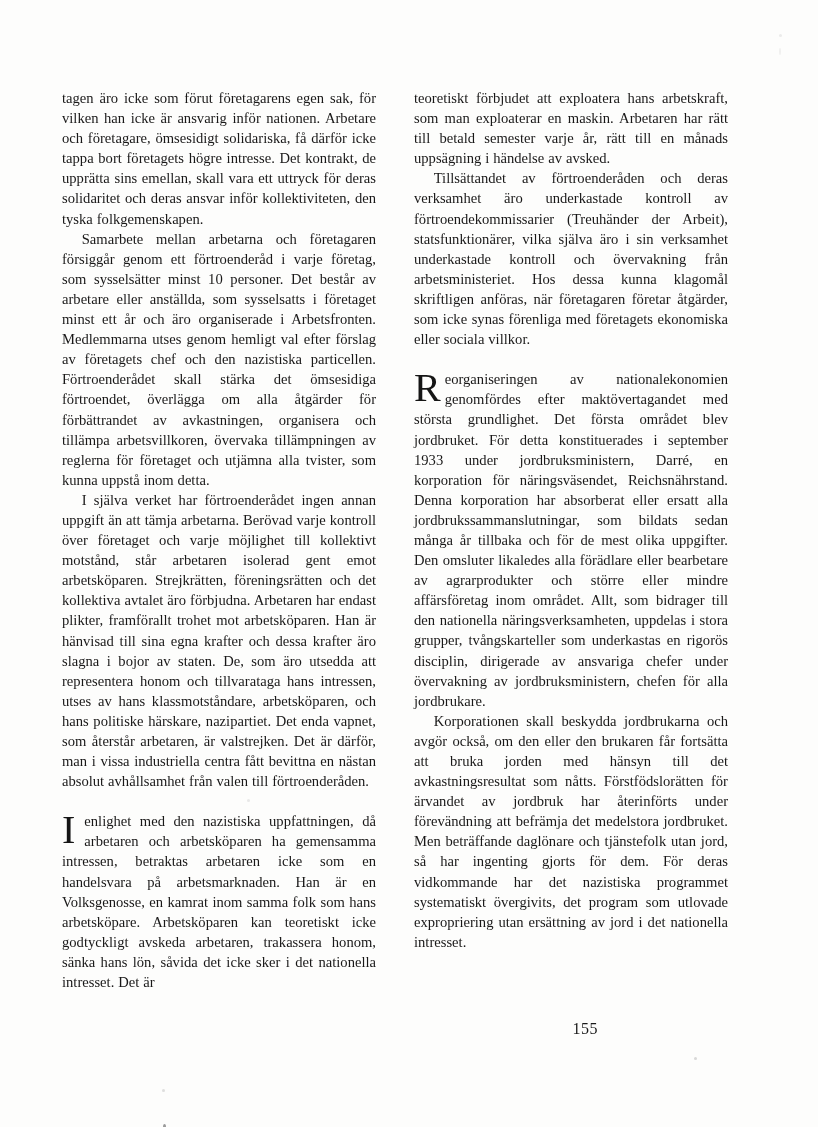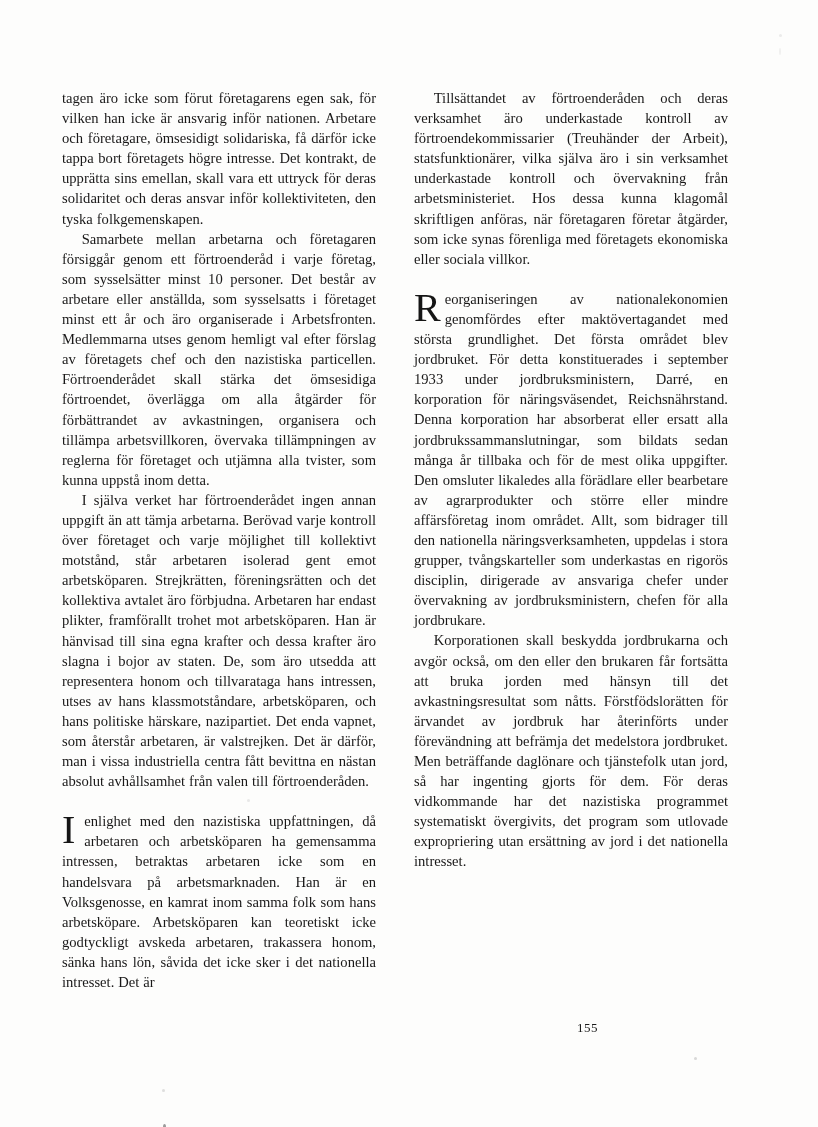--- a/index.html
+++ b/index.html
@@ -83,21 +83,21 @@
     color: #151515;
   }
   .dropcap-para .dropcap.narrow {
     padding-right: 9px;
   }
 
   .page-number {
     position: absolute;
     right: 72px;
     top: 1004px;
-    font-size: 13px;
+    font-size: 16px;
     letter-spacing: 0.5px;
     color: #1a1a1a;
     font-family: "Liberation Serif", "DejaVu Serif", serif;
   }
 
   
   .speck {
     position: absolute;
     background: #b9b9b9;
     border-radius: 50%;
@@ -126,20 +126,21 @@
       <p class="indent">Samarbete mellan arbetarna och företagaren försiggår genom ett förtroenderåd i varje företag, som sysselsätter minst 10 personer. Det består av arbetare eller anställda, som sysselsatts i företaget minst ett år och äro organiserade i Arbetsfronten. Medlemmarna utses genom hemligt val efter förslag av företagets chef och den nazistiska particellen. Förtroenderådet skall stärka det ömsesidiga förtroendet, överlägga om alla åtgärder för förbättrandet av avkastningen, organisera och tillämpa arbetsvillkoren, övervaka tillämpningen av reglerna för företaget och utjämna alla tvister, som kunna uppstå inom detta.</p>
 
       <p class="indent">I själva verket har förtroenderådet ingen annan uppgift än att tämja arbetarna. Berövad varje kontroll över företaget och varje möjlighet till kollektivt motstånd, står arbetaren isolerad gent emot arbetsköparen. Strejkrätten, föreningsrätten och det kollektiva avtalet äro förbjudna. Arbetaren har endast plikter, framförallt trohet mot arbetsköparen. Han är hänvisad till sina egna krafter och dessa krafter äro slagna i bojor av staten. De, som äro utsedda att representera honom och tillvarataga hans intressen, utses av hans klassmotståndare, arbetsköparen, och hans politiske härskare, nazipartiet. Det enda vapnet, som återstår arbetaren, är valstrejken. Det är därför, man i vissa industriella centra fått bevittna en nästan absolut avhållsamhet från valen till förtroenderåden.</p>
 
       <p class="noindent dropgap dropcap-para"><span class="dropcap narrow">I</span><span>enlighet med den nazistiska uppfattningen, då arbetaren och arbetsköparen ha gemensamma intressen, betraktas arbetaren icke som en handelsvara på arbetsmarknaden. Han är en Volksgenosse, en kamrat inom samma folk som hans arbetsköpare. Arbetsköparen kan teoretiskt icke godtyckligt avskeda arbetaren, trakassera honom, sänka hans lön, såvida det icke sker i det nationella intresset. Det är</span></p>
 
     </div>
 
     <div class="col">
 
+      <p class="noindent">teoretiskt förbjudet att exploatera hans arbetskraft, som man exploaterar en maskin. Arbetaren har rätt till betald semester varje år, rätt till en månads uppsägning i händelse av avsked.</p>
 
       <p class="indent">Tillsättandet av förtroenderåden och deras verksamhet äro underkastade kontroll av förtroendekommissarier (Treuhänder der Arbeit), statsfunktionärer, vilka själva äro i sin verksamhet underkastade kontroll och övervakning från arbetsministeriet. Hos dessa kunna klagomål skriftligen anföras, när företagaren företar åtgärder, som icke synas förenliga med företagets ekonomiska eller sociala villkor.</p>
 
       <p class="noindent dropgap dropcap-para"><span class="dropcap">R</span><span>eorganiseringen av nationalekonomien genomfördes efter maktövertagandet med största grundlighet. Det första området blev jordbruket. För detta konstituerades i september 1933 under jordbruksministern, Darré, en korporation för näringsväsendet, Reichsnährstand. Denna korporation har absorberat eller ersatt alla jordbrukssammanslutningar, som bildats sedan många år tillbaka och för de mest olika uppgifter. Den omsluter likaledes alla förädlare eller bearbetare av agrarprodukter och större eller mindre affärsföretag inom området. Allt, som bidrager till den nationella näringsverksamheten, uppdelas i stora grupper, tvångskarteller som underkastas en rigorös disciplin, dirigerade av ansvariga chefer under övervakning av jordbruksministern, chefen för alla jordbrukare.</span></p>
 
       <p class="indent">Korporationen skall beskydda jordbrukarna och avgör också, om den eller den brukaren får fortsätta att bruka jorden med hänsyn till det avkastningsresultat som nåtts. Förstfödslorätten för ärvandet av jordbruk har återinförts under förevändning att befrämja det medelstora jordbruket. Men beträffande daglönare och tjänstefolk utan jord, så har ingenting gjorts för dem. För deras vidkommande har det nazistiska programmet systematiskt övergivits, det program som utlovade expropriering utan ersättning av jord i det nationella intresset.</p>
 
 
     </div>
 

